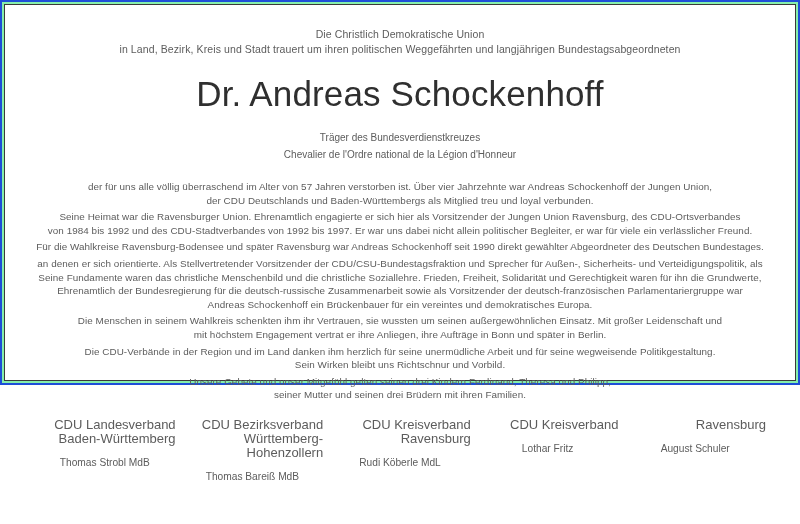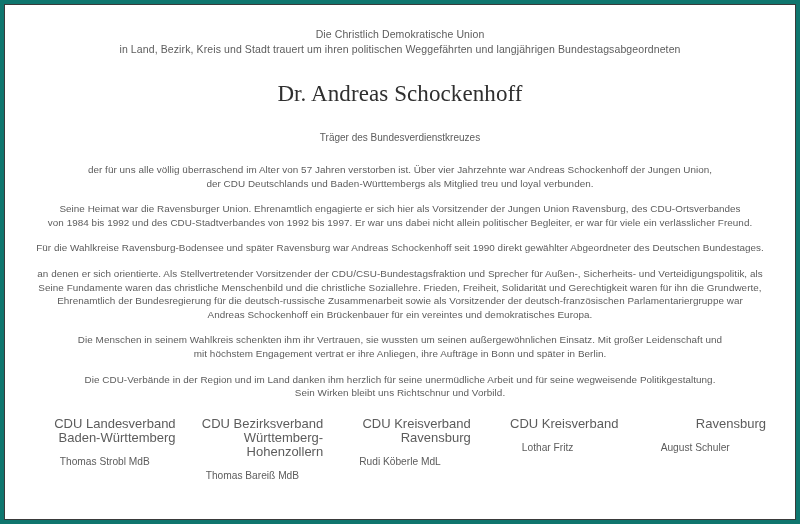--- a/index.html
+++ b/index.html
@@ -12,23 +12,23 @@
     width: 800px;
     height: 524px;
     overflow: hidden;
     font-family: "Liberation Sans", "DejaVu Sans", sans-serif;
   }
 
   
   #obituary-notice {
     box-sizing: border-box;
     width: 800px;
-    height: 524px;
-    background: #0f766e;
-    border: 2px solid #0f766e;   
+    height: 385px;
+    background: #86efac;
+    border: 2px solid #1d4ed8;   
     padding: 2px;                
   }
   .inner-frame {
     box-sizing: border-box;
     width: 100%;
     height: 100%;
     border: 1px solid #3a3a3a;   
     background: #ffffff;
     padding: 22px 26px 10px 26px;
     display: flex;
@@ -46,43 +46,42 @@
   
   .header-block {
     font-size: 10.5px;
     line-height: 15px;
     letter-spacing: 0.01em;
   }
   .header-line { display: block; }
 
   
   .deceased-name {
-    font-size: 23px;
+    font-size: 35px;
     line-height: 40px;
     font-weight: 300;
     color: #2f2f2f;
     letter-spacing: 0.004em;
     margin: 17px 0 15px 0;
     font-stretch: condensed;
-    font-family: Liberation Serif, serif;
   }
 
   
   .honours-block {
     font-size: 10px;
     line-height: 17px;
   }
   .honour-line { display: block; }
 
   
   .body-block {
     margin-top: 17px;
     display: flex;
     flex-direction: column;
-    gap: 12px;
+    gap: 3px;
   }
   .body-paragraph {
     font-size: 9.9px;
     line-height: 13.6px;
     letter-spacing: 0.005em;
     max-width: 730px;
     margin: 0 auto;
   }
   .body-paragraph .para-line { display: block; }
 
@@ -121,20 +120,21 @@
 
     <div class="header-block notice-text">
       <span class="header-line">Die Christlich Demokratische Union</span>
       <span class="header-line">in Land, Bezirk, Kreis und Stadt trauert um ihren politischen Weggefährten und langjährigen Bundestagsabgeordneten</span>
     </div>
 
     <div class="deceased-name notice-text">Dr. Andreas Schockenhoff</div>
 
     <div class="honours-block notice-text">
       <span class="honour-line">Träger des Bundesverdienstkreuzes</span>
+      <span class="honour-line">Chevalier de l'Ordre national de la Légion d'Honneur</span>
     </div>
 
     <div class="body-block">
 
       <p class="body-paragraph notice-text">
         <span class="para-line">der für uns alle völlig überraschend im Alter von 57 Jahren verstorben ist. Über vier Jahrzehnte war Andreas Schockenhoff der Jungen Union,</span>
         <span class="para-line">der CDU Deutschlands und Baden-Württembergs als Mitglied treu und loyal verbunden.</span>
       </p>
 
       <p class="body-paragraph notice-text">
@@ -156,20 +156,24 @@
       <p class="body-paragraph notice-text">
         <span class="para-line">Die Menschen in seinem Wahlkreis schenkten ihm ihr Vertrauen, sie wussten um seinen außergewöhnlichen Einsatz. Mit großer Leidenschaft und</span>
         <span class="para-line">mit höchstem Engagement vertrat er ihre Anliegen, ihre Aufträge in Bonn und später in Berlin.</span>
       </p>
 
       <p class="body-paragraph notice-text">
         <span class="para-line">Die CDU-Verbände in der Region und im Land danken ihm herzlich für seine unermüdliche Arbeit und für seine wegweisende Politikgestaltung.</span>
         <span class="para-line">Sein Wirken bleibt uns Richtschnur und Vorbild.</span>
       </p>
 
+      <p class="body-paragraph notice-text">
+        <span class="para-line">Unsere Gebete und unser Mitgefühl gelten seinen drei Kindern Ferdinand, Theresa und Philipp,</span>
+        <span class="para-line">seiner Mutter und seinen drei Brüdern mit ihren Familien.</span>
+      </p>
 
     </div>
 
     <div class="signatories">
 
       <div class="signatory-column">
         <div class="org-name notice-text">
           <span class="org-line">CDU Landesverband</span>
           <span class="org-line">Baden-Württemberg</span>
         </div>

